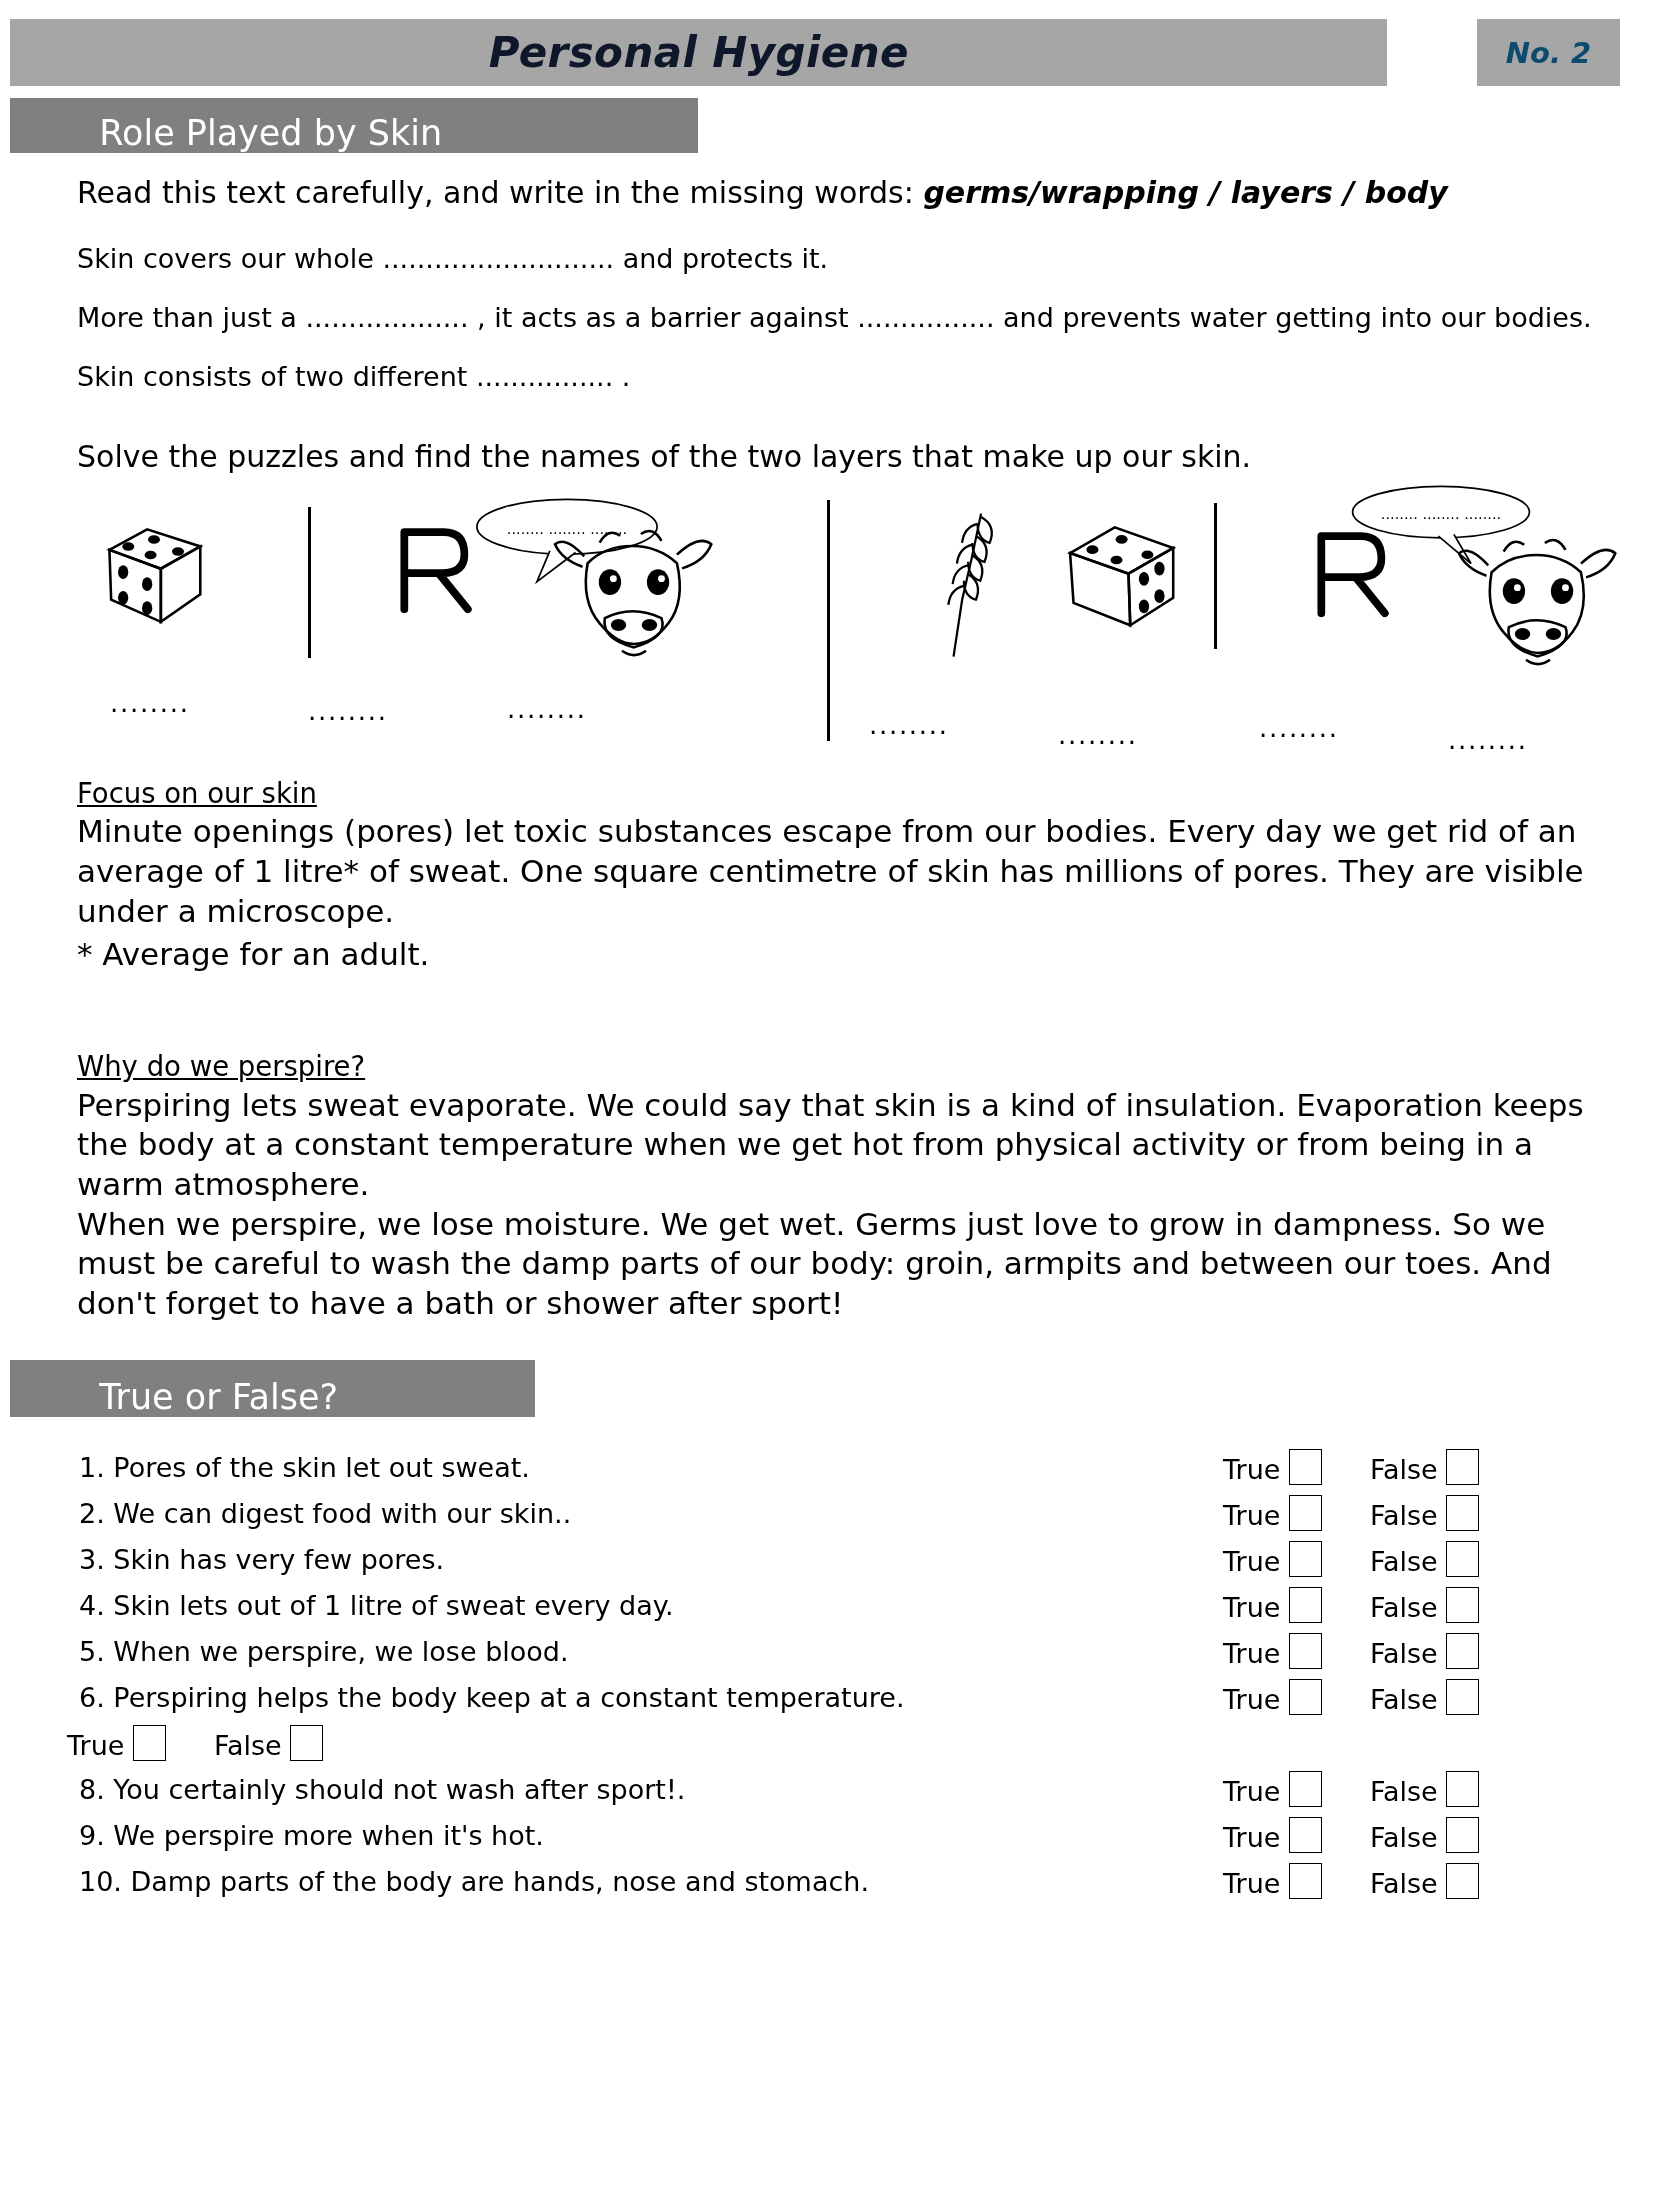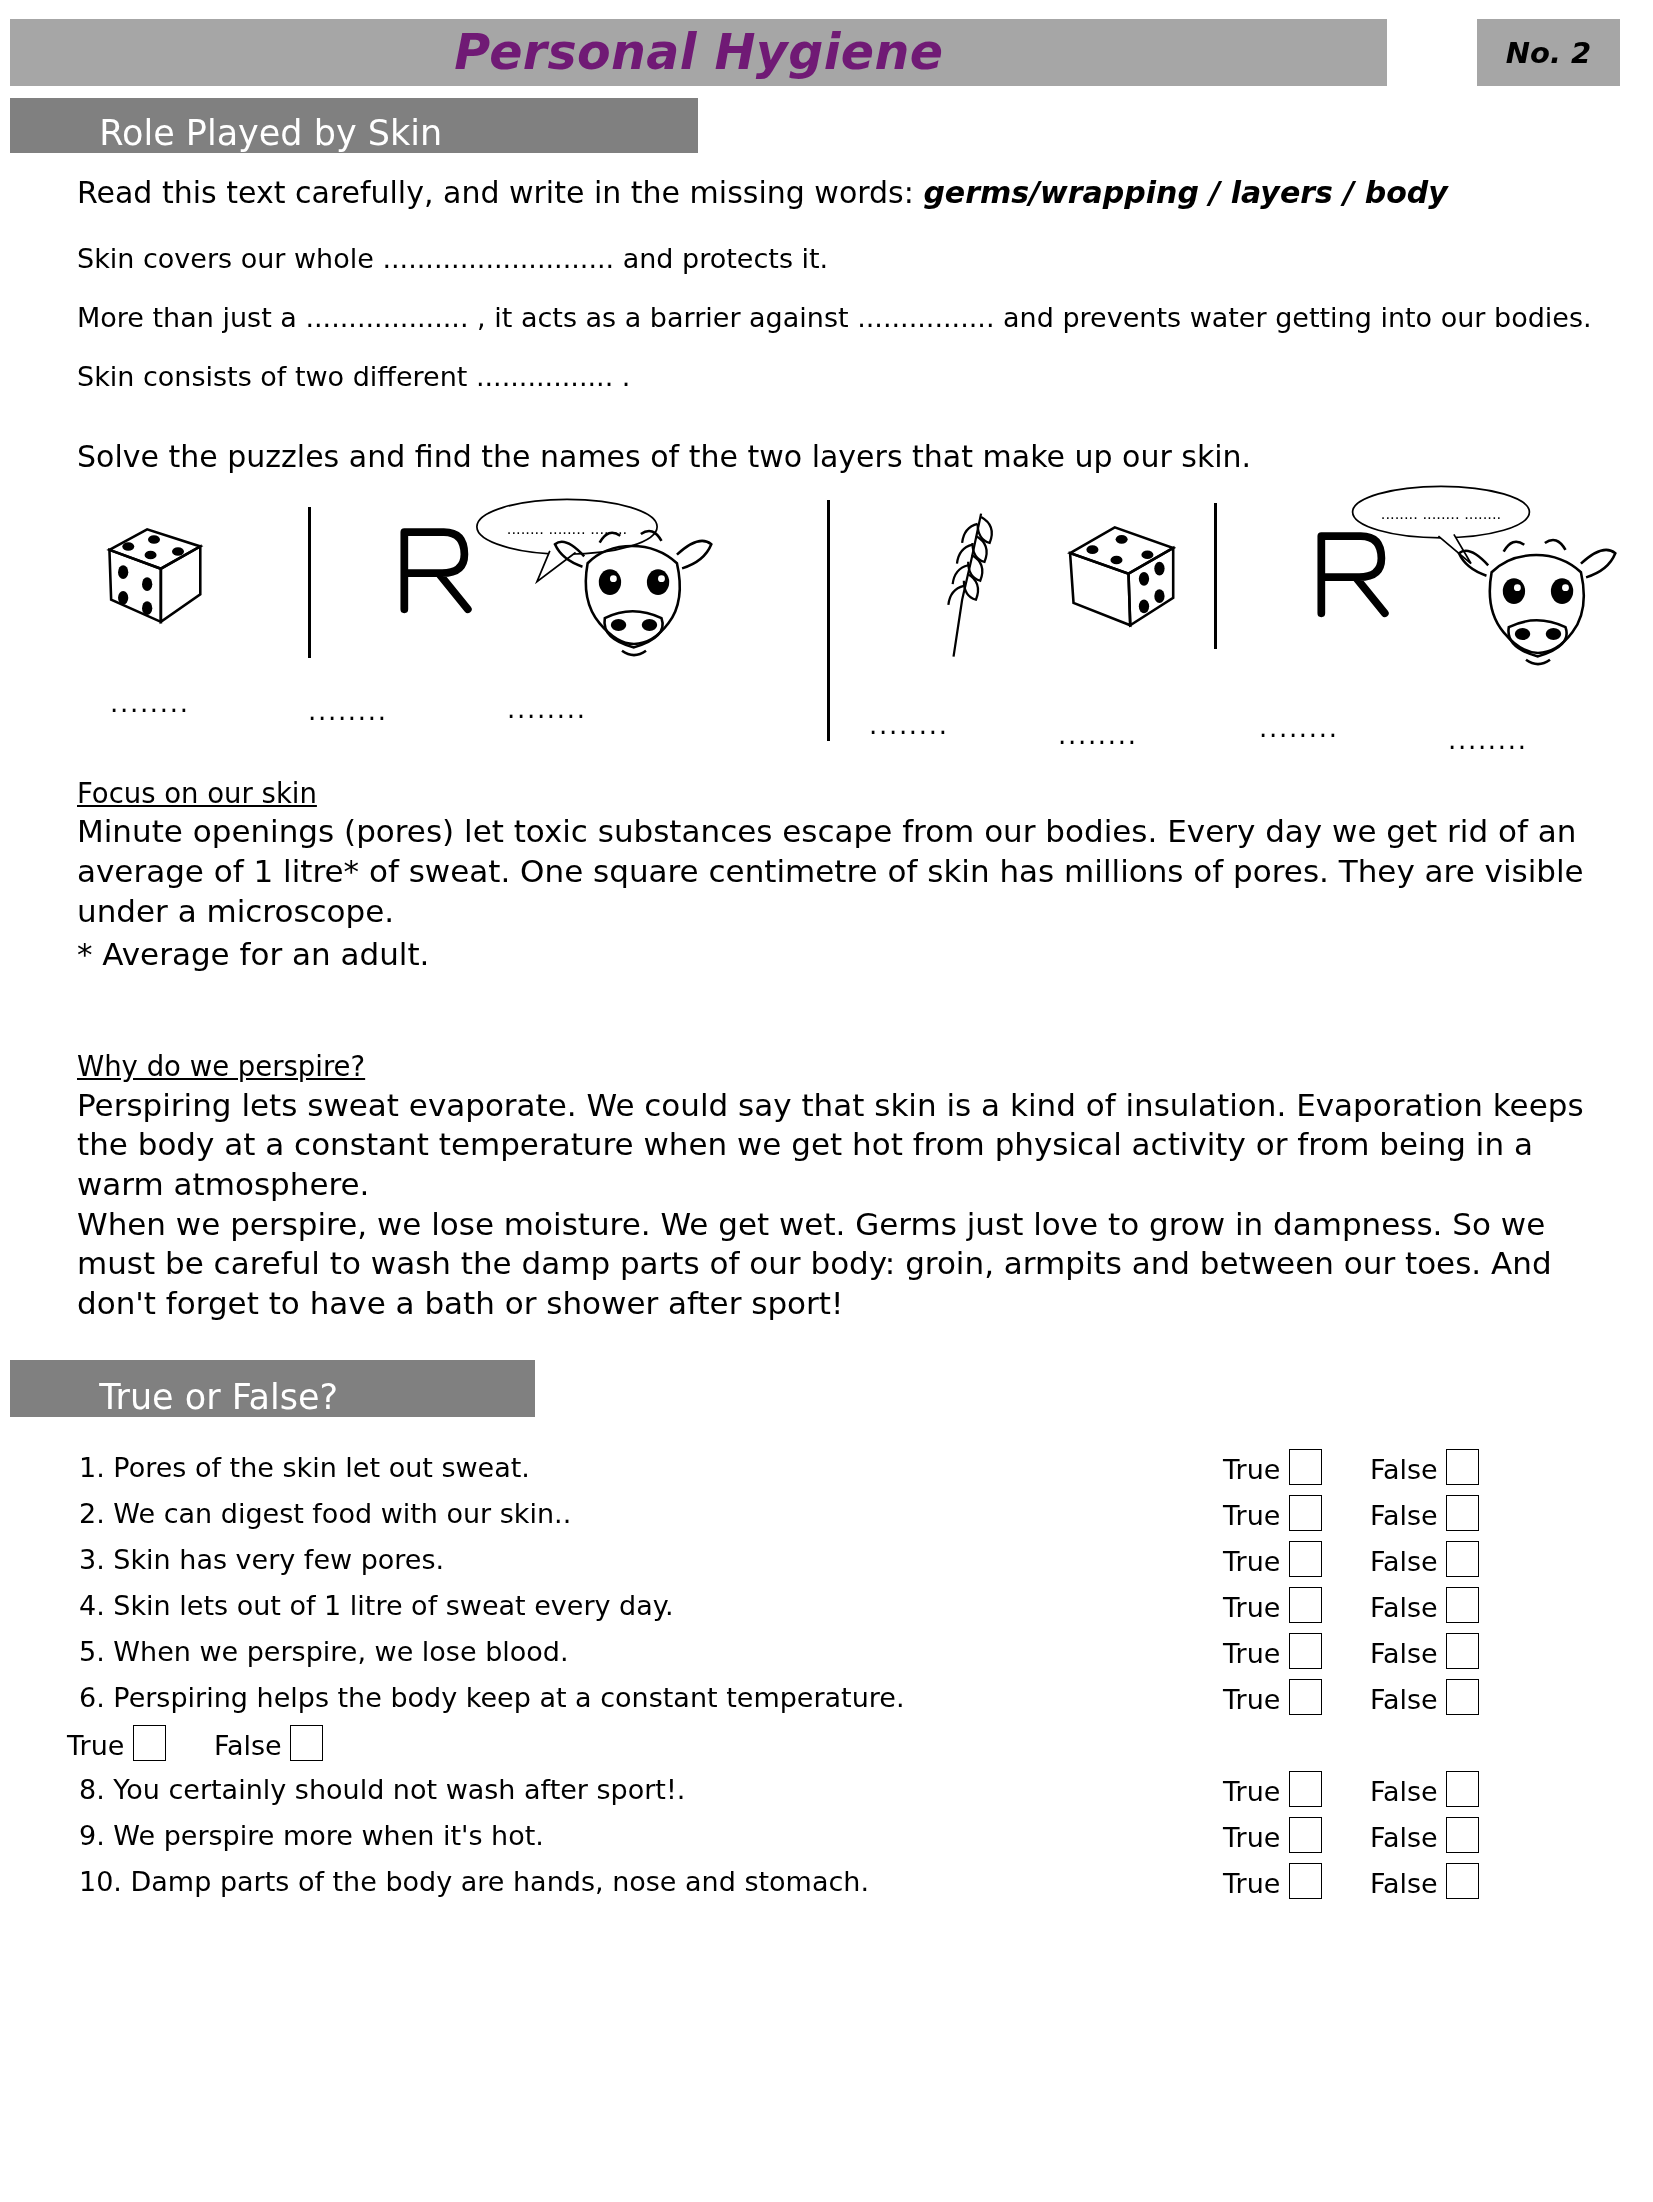--- a/index.html
+++ b/index.html
@@ -34,39 +34,39 @@
     left: 0;
     top: 0;
     width: 1377px;
     height: 67px;
     background: #a6a6a6;
     display: flex;
     align-items: center;
     justify-content: center;
   }
   .title-bar .title-text {
-    color: #701a75;
-    font-size: 49px;
+    color: #0f172a;
+    font-size: 42px;
     font-weight: bold;
     font-style: italic;
     letter-spacing: 0.4px;
   }
   .issue-box {
     position: absolute;
     right: 0;
     top: 0;
     width: 143px;
     height: 67px;
     background: #a6a6a6;
     display: flex;
     align-items: center;
     justify-content: center;
   }
   .issue-box .issue-text {
-    color: #000000;
+    color: #0c4a6e;
     font-size: 29px;
     font-weight: bold;
     font-style: italic;
   }
 
   
   .section-banner {
     background: #808080;
     height: 55px;
     display: inline-flex;

